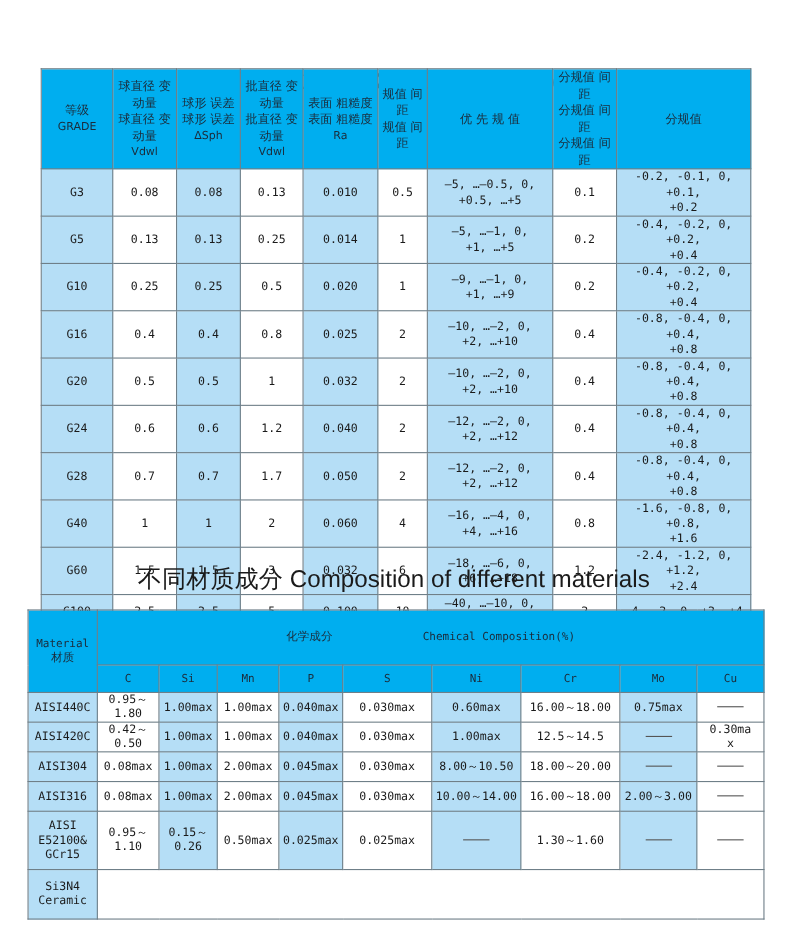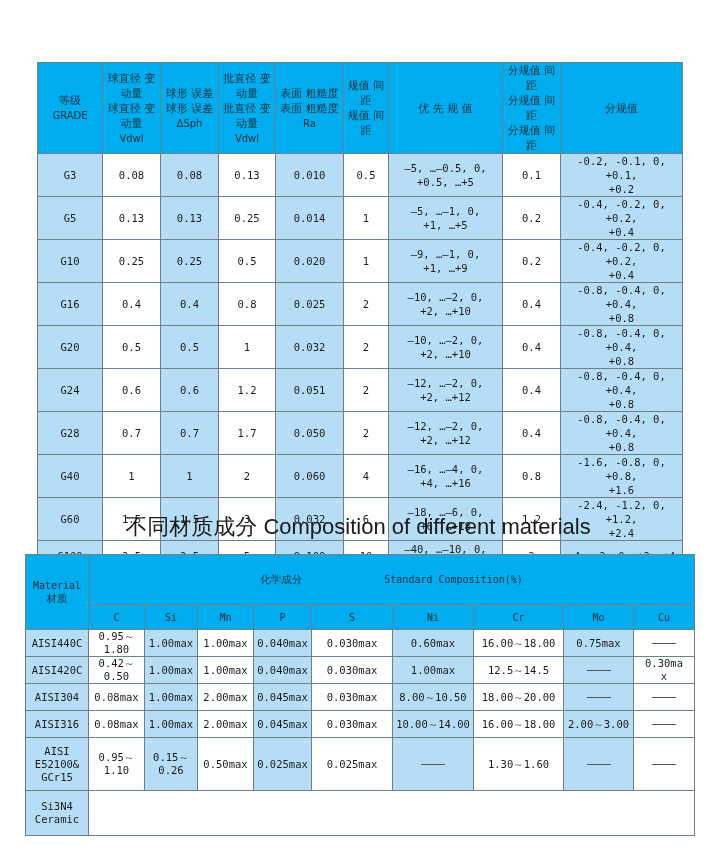--- a/index.html
+++ b/index.html
@@ -169,21 +169,21 @@
         <td class="lb">
           <div>-0.8, -0.4, 0, +0.4,</div>
           <div>+0.8</div>
         </td>
       </tr>
       <tr>
         <td class="lb">G24</td>
         <td class="wh">0.6</td>
         <td class="lb">0.6</td>
         <td class="wh">1.2</td>
-        <td class="lb">0.051</td>
+        <td class="lb">0.040</td>
         <td class="wh">2</td>
         <td class="lb">
           <div>—12, …—2, 0,</div>
           <div>+2, …+12</div>
         </td>
         <td class="wh">0.4</td>
         <td class="lb">
           <div>-0.8, -0.4, 0, +0.4,</div>
           <div>+0.8</div>
         </td>
@@ -291,21 +291,21 @@
   </colgroup>
   <thead>
     <tr class="h1row">
       <th rowspan="2">
         <div>Material</div>
         <div class="hcn">材质</div>
       </th>
       <th colspan="9">
         <span class="hcn">化学成分</span>
         <span style="display:inline-block;width:70px"></span>
-        <span>Standard Composition(%)</span>
+        <span>Chemical Composition(%)</span>
       </th>
     </tr>
     <tr class="h2row" id="t2-elements">
         <th>C</th>
         <th>Si</th>
         <th>Mn</th>
         <th>P</th>
         <th>S</th>
         <th>Ni</th>
         <th>Cr</th>

